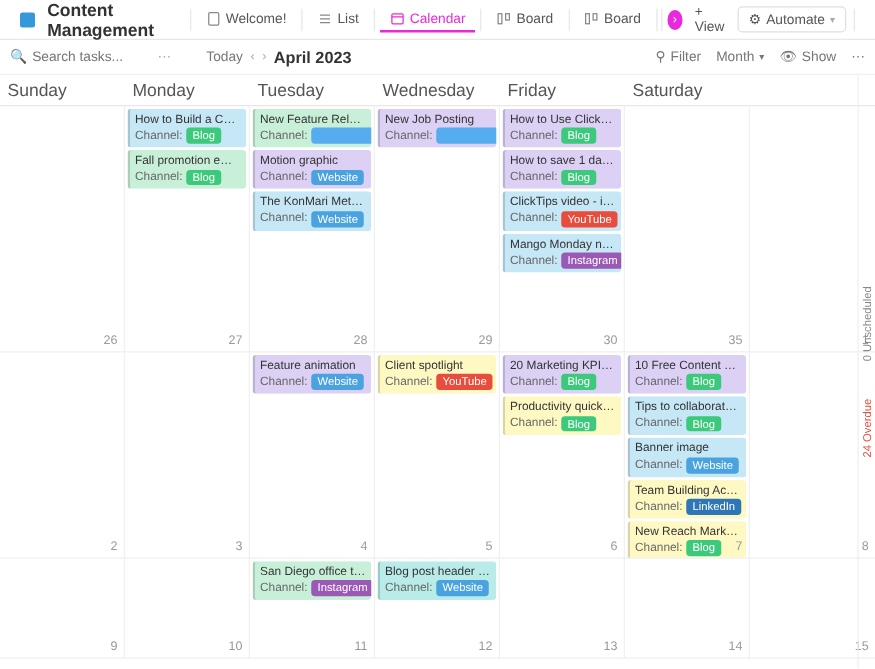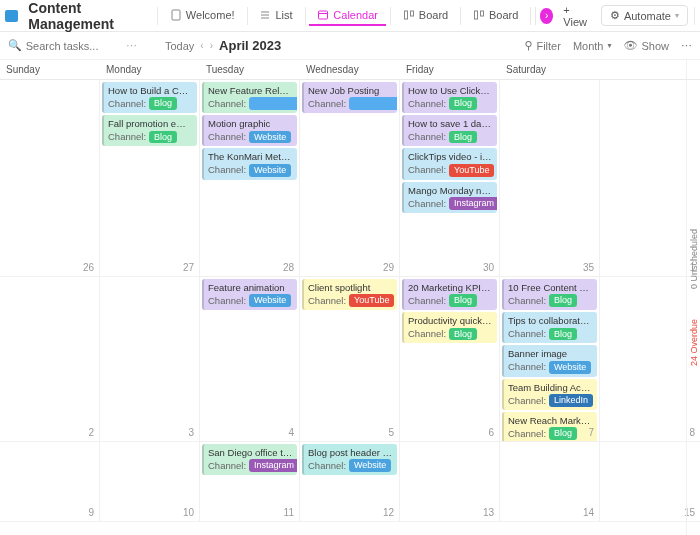--- a/index.html
+++ b/index.html
@@ -1,19 +1,19 @@
 <!DOCTYPE html>
 <html><head>
 <meta charset="utf-8">
 <style>
   * { box-sizing: border-box; margin: 0; padding: 0; }
   body { font-family: -apple-system, BlinkMacSystemFont, 'Segoe UI', sans-serif; font-size: 12px; color: #333; background: #fff; width: 700px; height: 535px; overflow: hidden; position: relative; }
   
   
-  .topbar { display: flex; align-items: center; height: 32px; border-bottom: 1px solid #e8e8e8; padding: 0 5px; gap: 4px; }
+  .topbar { display: flex; align-items: center; height: 32px; border-bottom: 1px solid #e8e8e8; padding: 0 16px; gap: 4px; }
   .folder-icon { width: 16px; height: 12px; background: #3498db; border-radius: 2px; display: inline-block; }
   .space-title { font-weight: 700; font-size: 14px; margin: 0 6px; }
   .tab { display: inline-flex; align-items: center; gap: 4px; padding: 0 8px; height: 20px; font-size: 11px; color: #555; cursor: pointer; border-bottom: 2px solid transparent; }
   .tab.active { color: #e829de; border-bottom-color: #e829de; }
   .tab .ico { width: 12px; height: 12px; display: inline-block; }
   .divider { width: 1px; height: 18px; background: #e8e8e8; }
   .next-arrow { width: 16px; height: 16px; border-radius: 50%; background: #e829de; color: #fff; display: inline-flex; align-items: center; justify-content: center; font-size: 10px; }
   .view-btn { display: inline-flex; align-items: center; gap: 3px; padding: 0 6px; font-size: 11px; color: #555; }
   .right-tools { margin-left: auto; display: flex; align-items: center; gap: 6px; }
   .automate-btn, .share-btn { display: inline-flex; align-items: center; gap: 4px; font-size: 11px; color: #555; padding: 3px 8px; border: 1px solid #e0e0e0; border-radius: 4px; }
@@ -23,21 +23,21 @@
   .search { display: flex; align-items: center; gap: 4px; width: 110px; }
   .search input { border: none; outline: none; font-size: 11px; width: 80px; color: #777; }
   .today-group { display: inline-flex; align-items: center; gap: 6px; margin-left: 20px; }
   .chev { cursor: pointer; color: #aaa; font-size: 10px; }
   .month-title { font-weight: 600; color: #333; font-size: 13px; }
   .fb-right { margin-left: auto; display: flex; align-items: center; gap: 12px; }
   .fb-item { display: inline-flex; align-items: center; gap: 4px; cursor: pointer; }
   
   
   .weekdays { display: grid; grid-template-columns: repeat(7, 1fr); border-bottom: 1px solid #e8e8e8; }
-  .weekday { padding: 4px 6px; font-size: 10px; color: #555; }
+  .weekday { padding: 4px 6px; font-size: 14px; color: #555; }
   
   
   .grid { display: grid; grid-template-columns: repeat(7, 1fr); grid-template-rows: 197px 165px 80px; height: calc(535px - 32px - 28px); }
   .cell { border-right: 1px solid #f0f0f0; border-bottom: 1px solid #f0f0f0; padding: 2px; position: relative; overflow: hidden; }
   .cell:nth-child(7n) { border-right: none; }
   .daynum { position: absolute; bottom: 3px; right: 5px; font-size: 10px; color: #999; }
   
   
   .event { border-radius: 3px; padding: 3px 4px; margin-bottom: 2px; font-size: 9.5px; line-height: 1.2; overflow: hidden; border-left: 2px solid rgba(0,0,0,0.15); }
   .event .t { white-space: nowrap; overflow: hidden; text-overflow: ellipsis; color: #333; }

